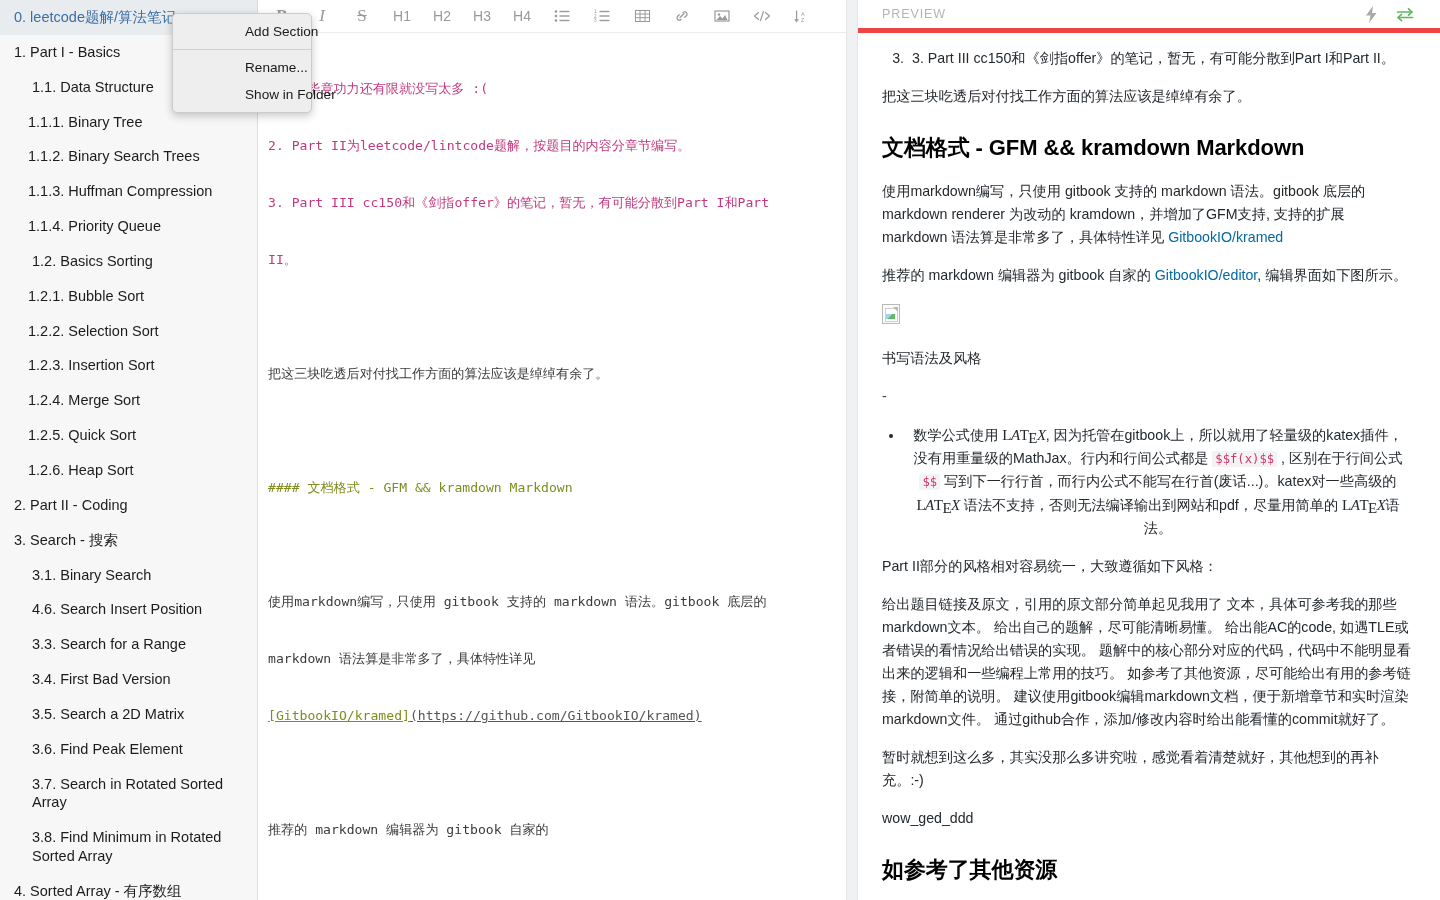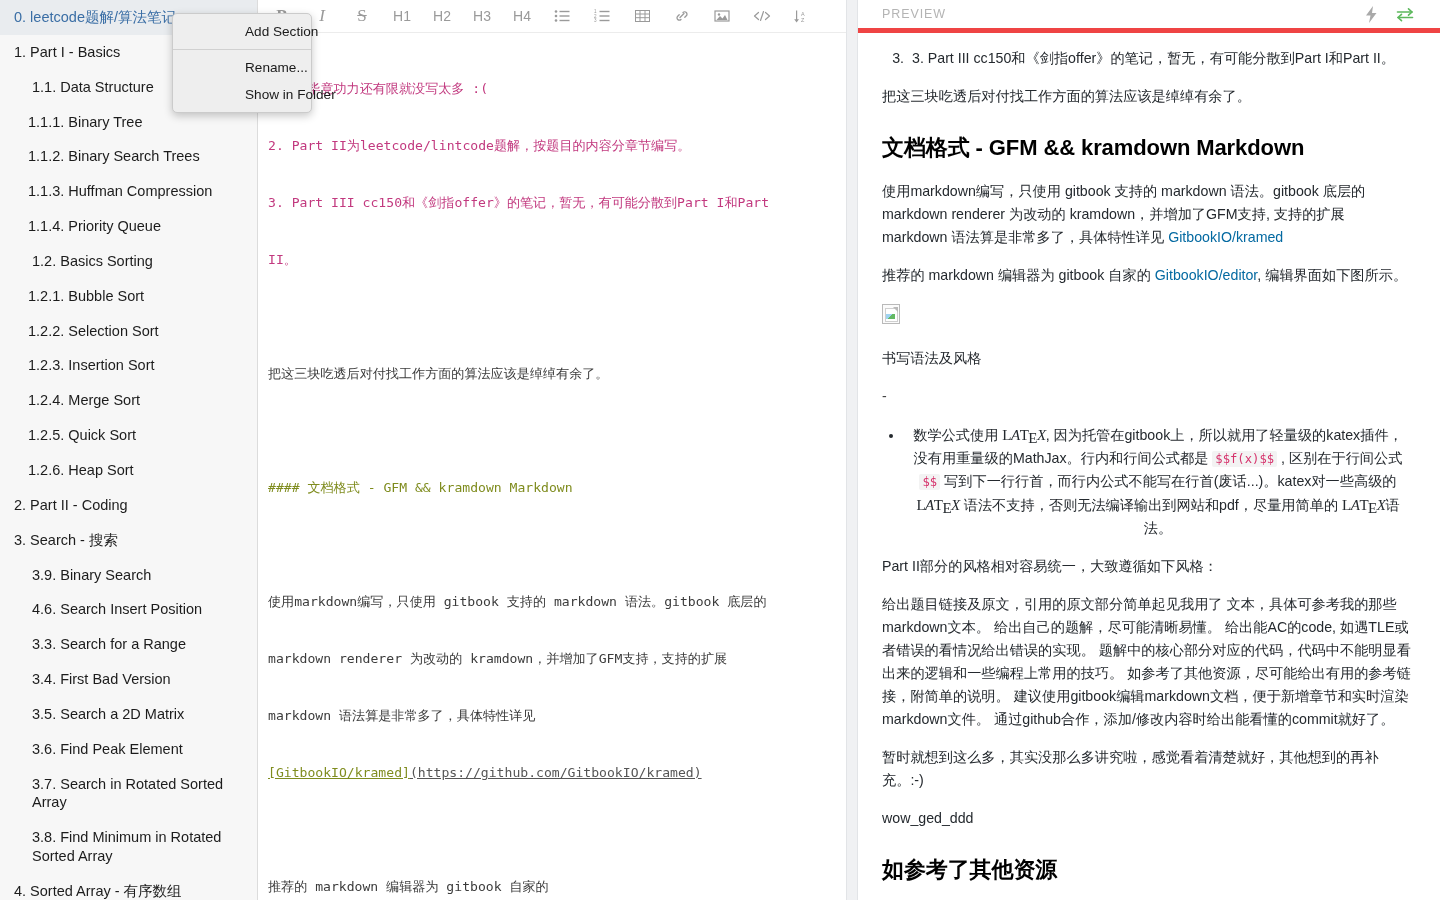--- a/index.html
+++ b/index.html
@@ -229,21 +229,21 @@
         <div class="toc-item lvl3">1.1.4. Priority Queue</div>
         <div class="toc-item lvl2">1.2. Basics Sorting</div>
         <div class="toc-item lvl3">1.2.1. Bubble Sort</div>
         <div class="toc-item lvl3">1.2.2. Selection Sort</div>
         <div class="toc-item lvl3">1.2.3. Insertion Sort</div>
         <div class="toc-item lvl3">1.2.4. Merge Sort</div>
         <div class="toc-item lvl3">1.2.5. Quick Sort</div>
         <div class="toc-item lvl3">1.2.6. Heap Sort</div>
         <div class="toc-item lvl1">2. Part II - Coding</div>
         <div class="toc-item lvl1">3. Search - 搜索</div>
-        <div class="toc-item lvl2">3.9. Binary Search</div>
+        <div class="toc-item lvl2">3.1. Binary Search</div>
         <div class="toc-item lvl2">4.6. Search Insert Position</div>
         <div class="toc-item lvl2">3.3. Search for a Range</div>
         <div class="toc-item lvl2">3.4. First Bad Version</div>
         <div class="toc-item lvl2">3.5. Search a 2D Matrix</div>
         <div class="toc-item lvl2">3.6. Find Peak Element</div>
         <div class="toc-item lvl2">3.7. Search in Rotated Sorted Array</div>
         <div class="toc-item lvl2">3.8. Find Minimum in Rotated Sorted Array</div>
         <div class="toc-item lvl1">4. Sorted Array - 有序数组</div>
       </div>
     <div class="sidebar-scrollbar"></div>
@@ -337,21 +337,20 @@
       <div class="ed-line"><span class="c-md-num">么写，毕竟功力还有限就没写太多 :(</span></div>
       <div class="ed-line"><span class="c-md-num">2. Part II为leetcode/lintcode题解，按题目的内容分章节编写。</span></div>
       <div class="ed-line"><span class="c-md-num">3. Part III cc150和《剑指offer》的笔记，暂无，有可能分散到Part I和Part</span></div>
       <div class="ed-line"><span class="c-md-num">II。</span></div>
       <div class="ed-line">&nbsp;</div>
       <div class="ed-line"><span class="c-plain">把这三块吃透后对付找工作方面的算法应该是绰绰有余了。</span></div>
       <div class="ed-line">&nbsp;</div>
       <div class="ed-line"><span class="c-head">#### 文档格式 - GFM &amp;&amp; kramdown Markdown</span></div>
       <div class="ed-line">&nbsp;</div>
       <div class="ed-line"><span class="c-plain">使用markdown编写，只使用 gitbook 支持的 markdown 语法。gitbook 底层的</span></div>
-      <div class="ed-line"><span class="c-plain">markdown renderer 为改动的 kramdown，并增加了GFM支持，支持的扩展</span></div>
       <div class="ed-line"><span class="c-plain">markdown 语法算是非常多了，具体特性详见</span></div>
       <div class="ed-line"><span class="c-link">[GitbookIO/kramed]</span><span class="c-url">(https://github.com/GitbookIO/kramed)</span></div>
       <div class="ed-line">&nbsp;</div>
       <div class="ed-line"><span class="c-plain">推荐的 markdown 编辑器为 gitbook 自家的</span></div>
       
       
       
       
       
       

